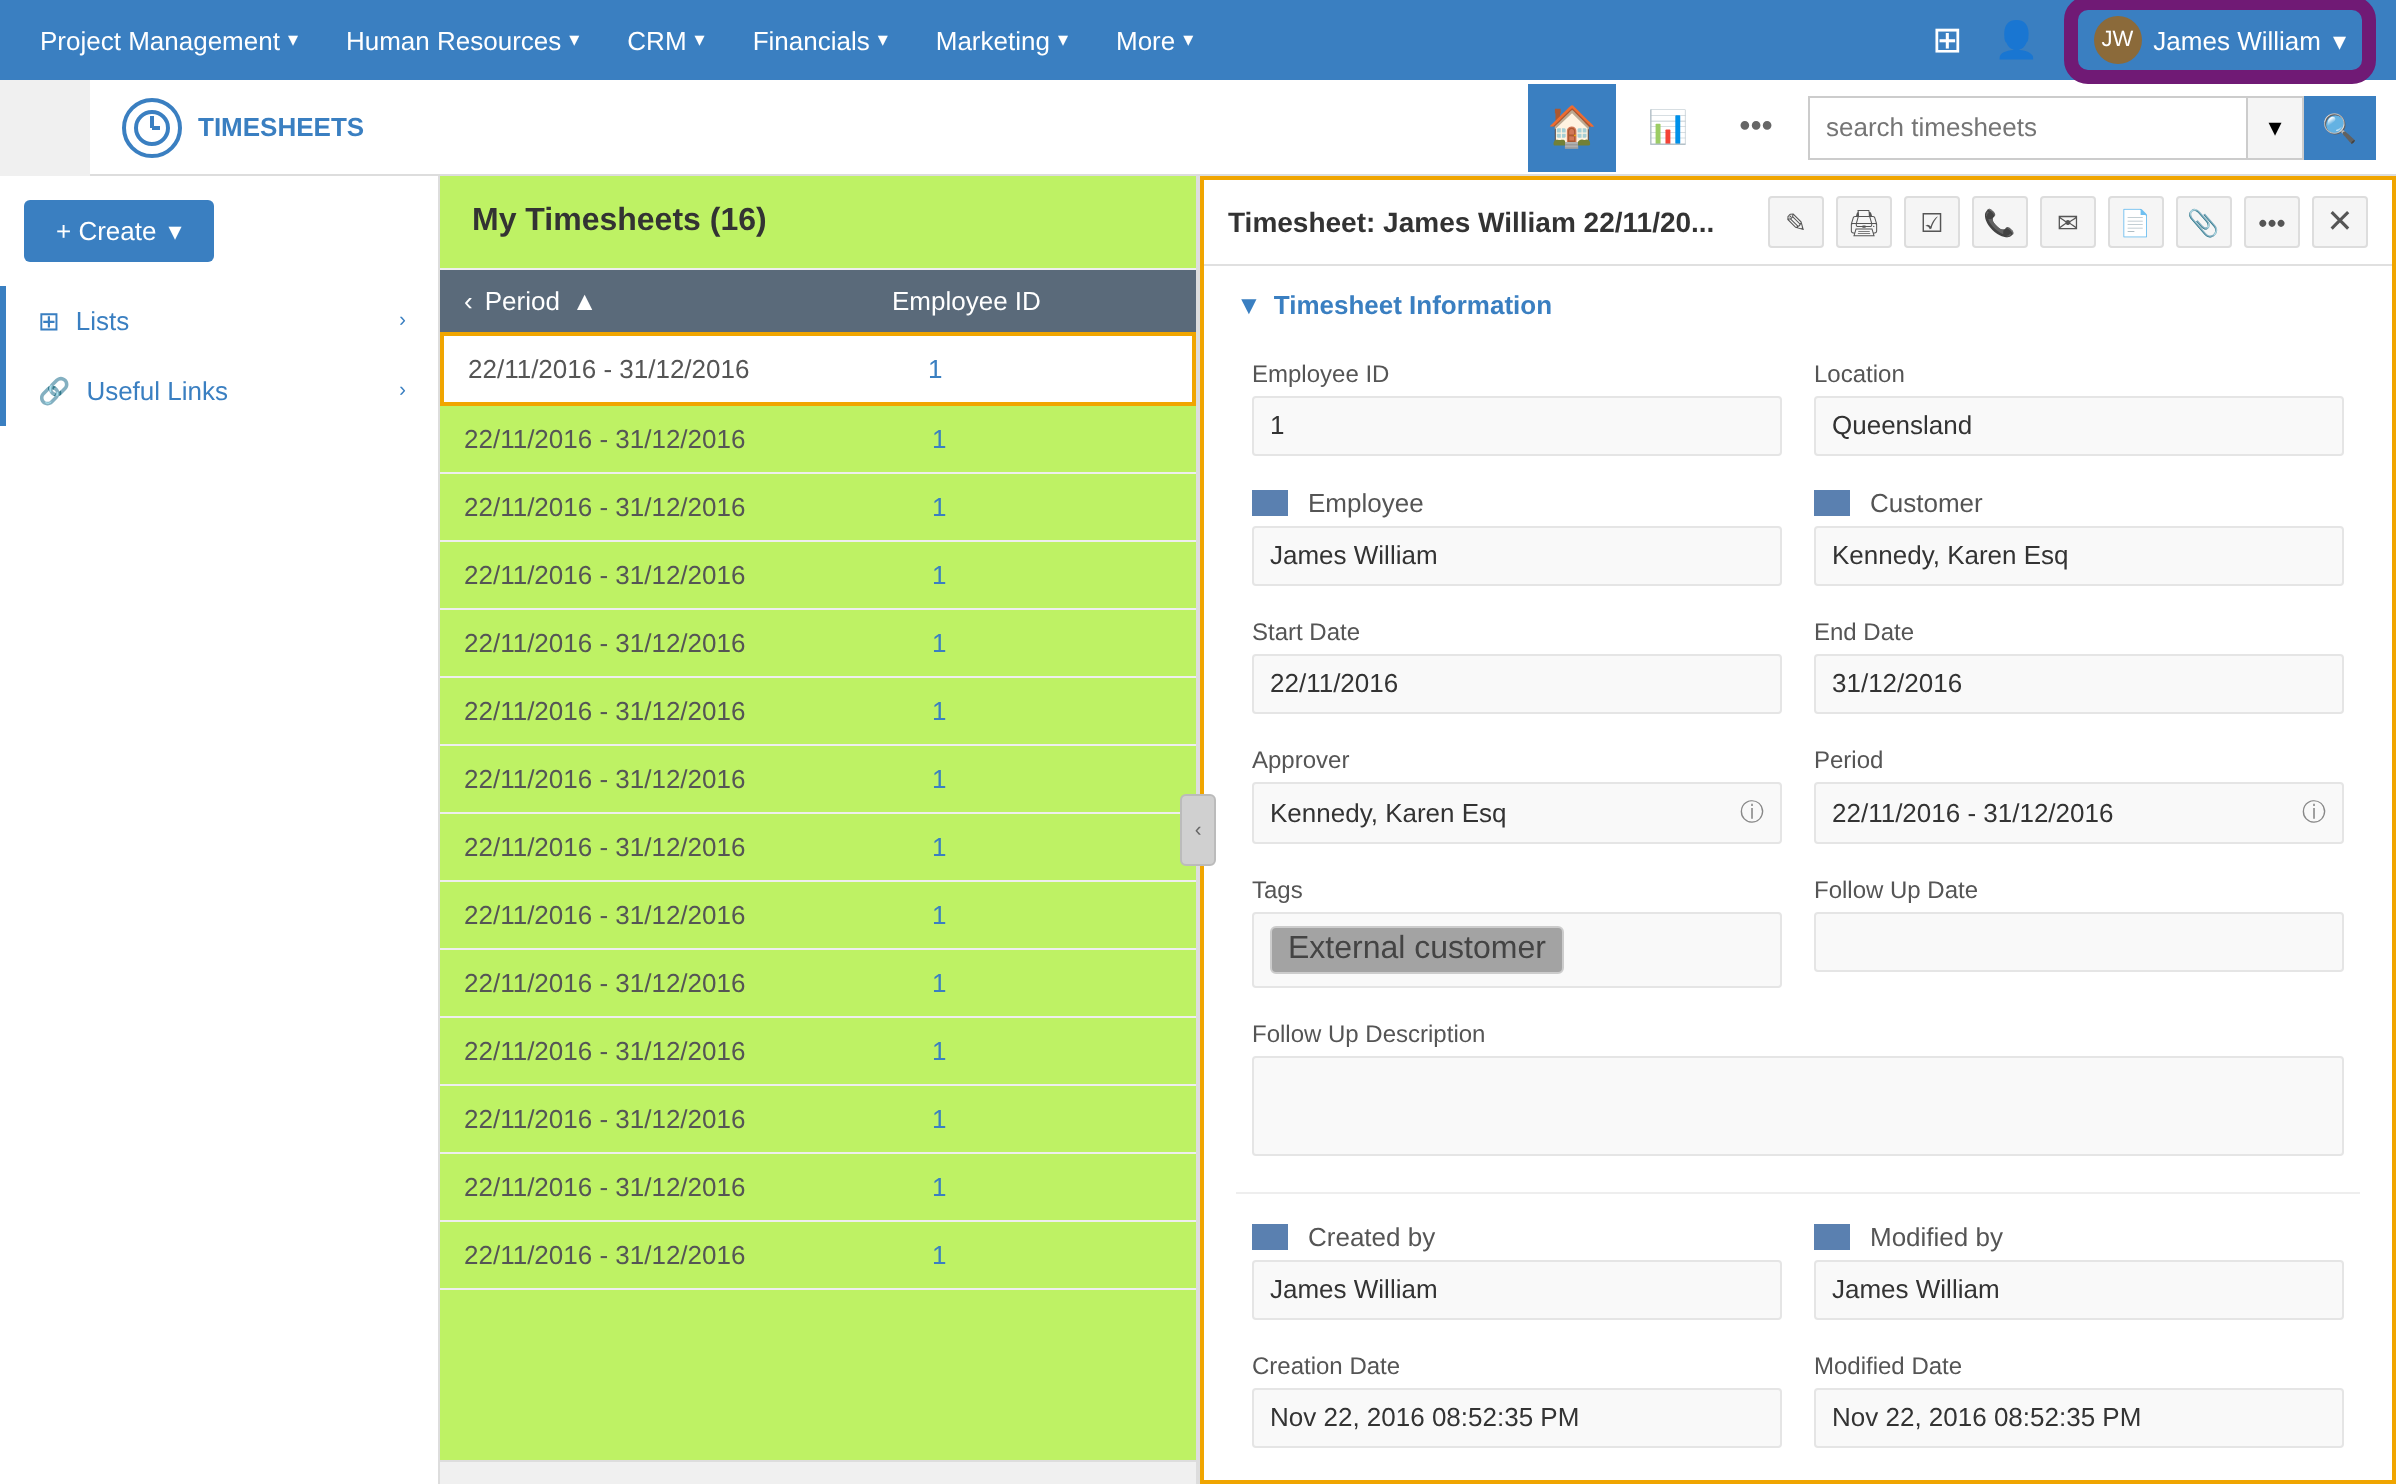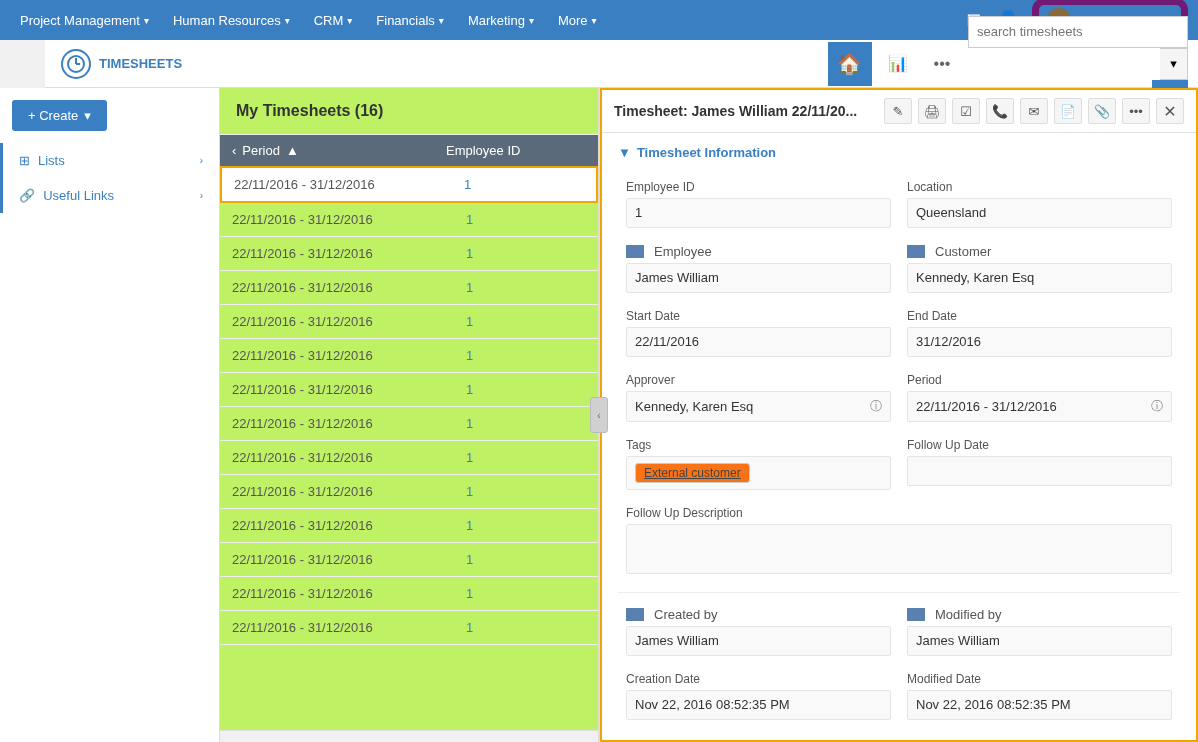--- a/index.html
+++ b/index.html
@@ -117,21 +117,20 @@
       display: flex;
       align-items: center;
       justify-content: center;
       color: #666;
       font-size: 16px;
       cursor: pointer;
     }
     .search-container {
       display: flex;
       align-items: flex-end;
-      flex-direction: column;
     }
     .search-input {
       width: 220px;
       height: 32px;
       border: 1px solid #ccc;
       padding: 0 8px;
       outline: none;
       font-size: 13px;
       color: #999;
     }
@@ -357,27 +356,26 @@
       color: #333;
       border-radius: 2px;
     }
     .info-icon {
       color: #888;
       font-size: 12px;
       cursor: pointer;
     }
     .tag-chip {
       display: inline-block;
-      background: #f97316;
+      background: #a3a3a3;
       border: 1px solid #ccc;
       border-radius: 3px;
       padding: 2px 8px;
-      font-size: 12px;
+      font-size: 16px;
       color: #444;
-      text-decoration: underline;
     }
     .field-value-empty { min-height: 30px; background: #f9f9f9; border: 1px solid #e5e5e5; border-radius: 2px; }
     .full-width { grid-column: 1 / -1; }
     .follow-up-desc-box {
       min-height: 50px;
       background: #f9f9f9;
       border: 1px solid #e5e5e5;
       border-radius: 2px;
       padding: 6px 8px;
     }

